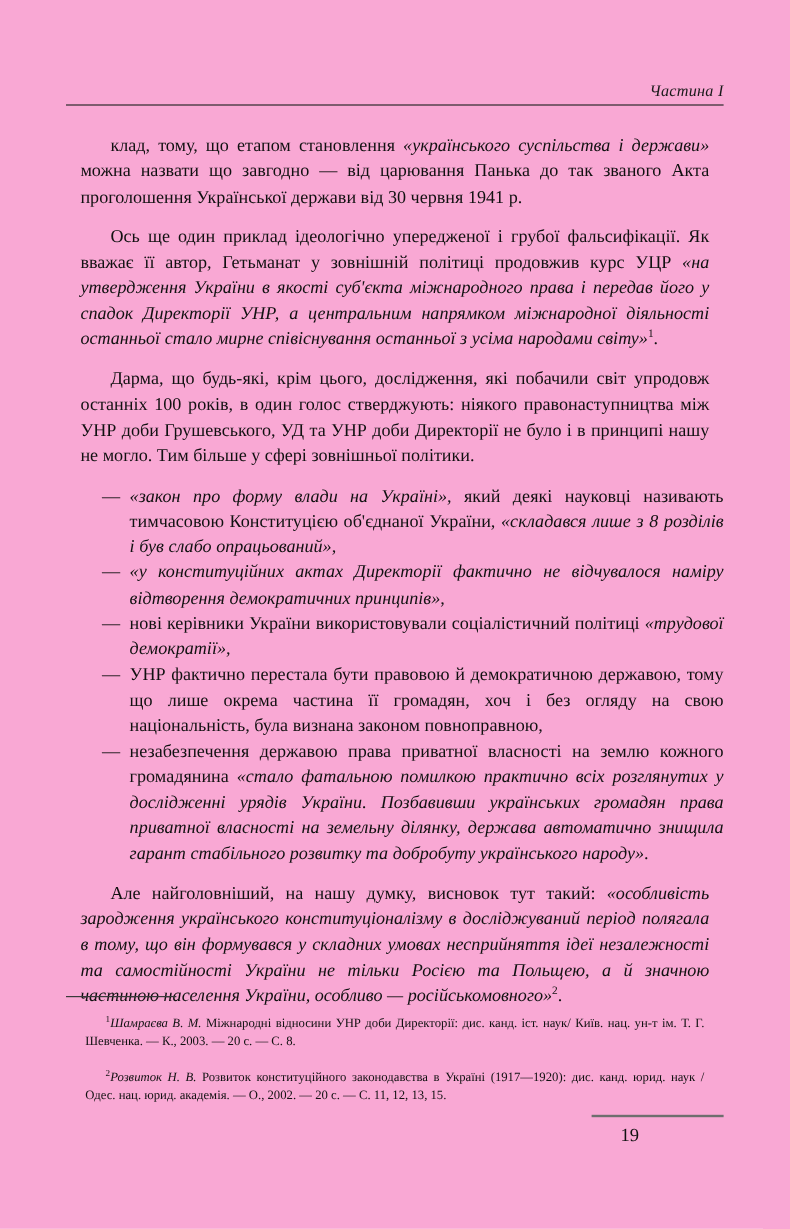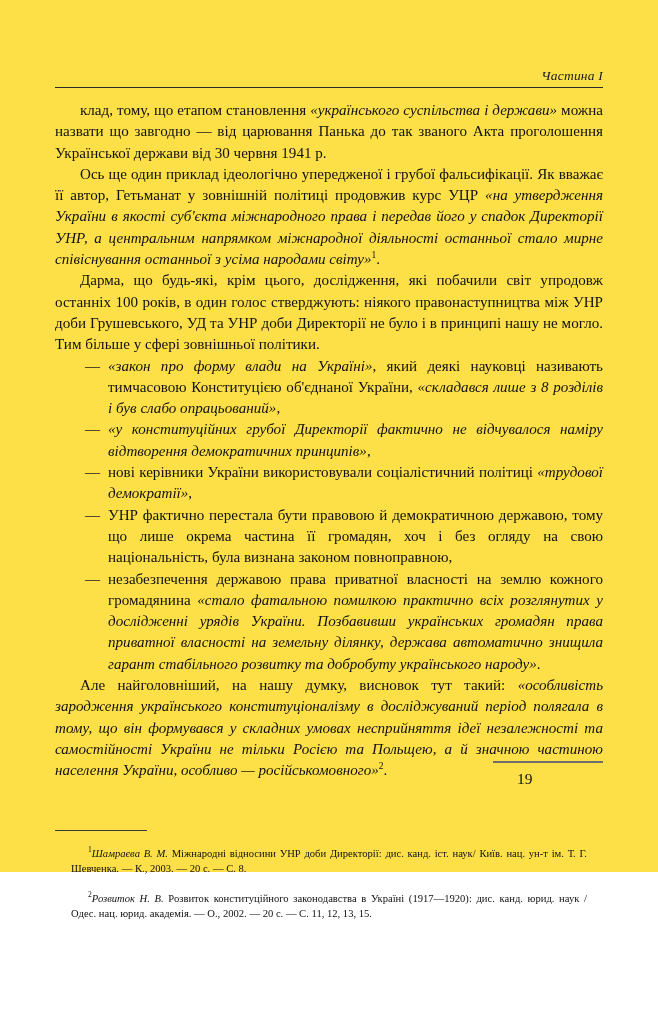--- a/index.html
+++ b/index.html
@@ -13,22 +13,22 @@
     position: relative;
     font-family: "Liberation Serif", "DejaVu Serif", serif;
     color: #111111;
     overflow: hidden;
   }
 
   .page {
     position: absolute;
     left: 0; top: 0;
     width: 658px;
-    height: 872px;
-    background: #fde047;
+    height: 1024px;
+    background: #f9a8d4;
   }
 
   
   .header {
     position: absolute;
     left: 55px;
     top: 68px;
     width: 548px;
   }
   .header-title {
@@ -49,21 +49,21 @@
 
   
   .body-block {
     position: absolute;
     left: 55px;
     top: 100px;
     width: 548px;
   }
 
   p.para {
-    margin: 0;
+    margin: 12px;
     text-align: justify;
     text-justify: inter-word;
     font-size: 15.1px;
     line-height: 21.3px;
     text-indent: 25px;
     hyphens: manual;
   }
 
   .it { font-style: italic; }
 
@@ -120,21 +120,21 @@
     font-size: 7.6px;
     vertical-align: super;
     line-height: 0;
     font-style: normal;
   }
 
   
   .folio {
     position: absolute;
     right: 55px;
-    bottom: 84px;
+    bottom: 68px;
     width: 110px;
     text-align: center;
     font-family: Liberation Serif, serif;
   }
   .folio-rule {
     height: 1.6px;
     background: #6e6e6e;
     width: 100%;
     margin-bottom: 6px;
   }
@@ -165,21 +165,21 @@
     <p class="para"><span>Дарма, що будь-які, крім цього, дослідження, які побачили світ упродовж останніх 100 років, в один голос стверджують: ніякого правонаступництва між УНР доби Грушевського, УД та УНР доби Директорії не було і в принципі нашу не могло. Тим більше у сфері зовнішньої політики.</span></p>
 
 
     <ul class="dash-list">
 
       <li>
         <span class="dash">—</span><span class="it">«закон про форму влади на Україні»</span><span>, який деякі науковці називають тимчасовою Конституцією об'єднаної України, </span><span class="it">«складався лише з 8 розділів і був слабо опрацьований»</span><span>,</span>
       </li>
 
       <li>
-        <span class="dash">—</span><span class="it">«у конституційних грубої Директорії фактично не відчувалося наміру відтворення демократичних принципів»</span><span>,</span>
+        <span class="dash">—</span><span class="it">«у конституційних актах Директорії фактично не відчувалося наміру відтворення демократичних принципів»</span><span>,</span>
       </li>
 
       <li>
         <span class="dash">—</span><span>нові керівники України використовували соціалістичний політиці </span><span class="it">«трудової демократії»</span><span>,</span>
       </li>
 
       <li>
         <span class="dash">—</span><span>УНР фактично перестала бути правовою й демократичною державою, тому що лише окрема частина її громадян, хоч і без огляду на свою національність, була визнана законом повноправною,</span>
       </li>
 

